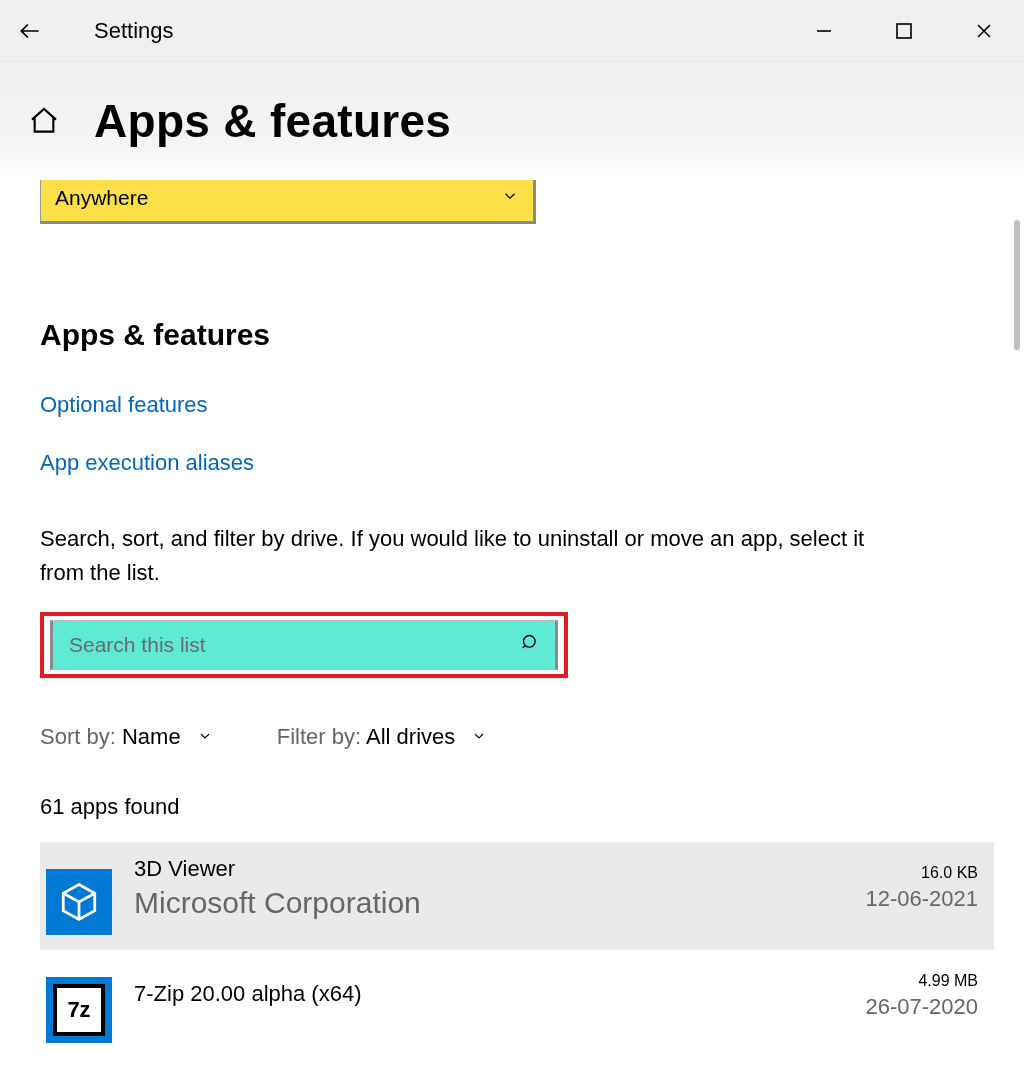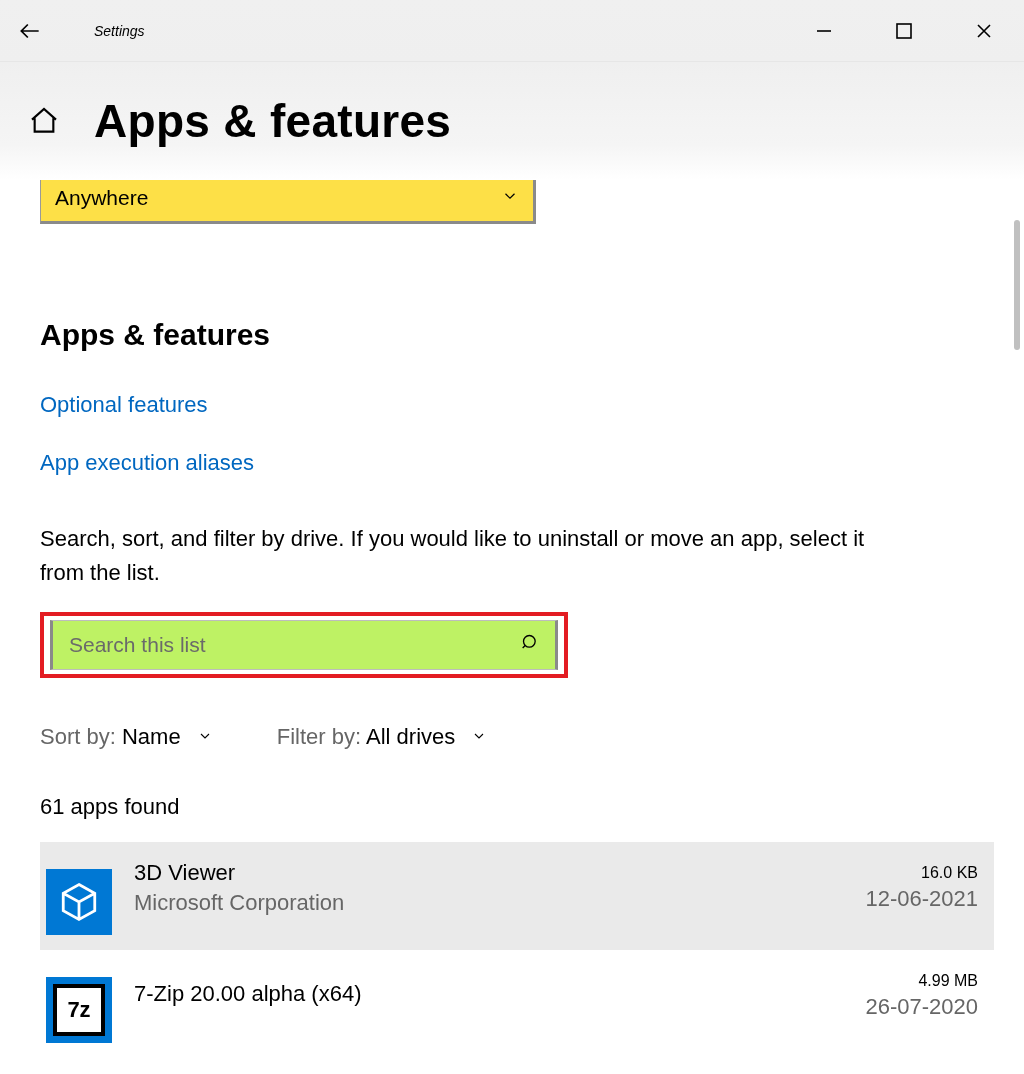--- a/index.html
+++ b/index.html
@@ -20,25 +20,24 @@
     align-items: center;
     background: linear-gradient(to bottom, #f0f0f0, #efefef);
     border-bottom: 1px solid #e6e6e6;
   }
   .titlebar .back {
     width: 60px; height: 62px;
     display: flex; align-items: center; justify-content: center;
     font-size: 26px;
   }
   .titlebar .title {
-    font-size: 14px;
+    font-size: 22px;
     font-weight: 400;
     flex: 0 0 auto;
     margin-left: 34px;
-    font-style: italic;
   }
   .titlebar .spacer { flex: 1; }
   .winbtn {
     width: 80px; height: 62px;
     display: flex; align-items: center; justify-content: center;
     font-size: 18px;
   }
   .winbtn svg { width: 18px; height: 18px; }
   
   .header {
@@ -105,21 +104,21 @@
   }
   .search-inner {
     border-left: 3px solid #8a8a8a;
     border-right: 3px solid #8a8a8a;
     border-top: 1px solid #bdbdbd;
     border-bottom: 1px solid #bdbdbd;
     height: 50px;
     display: flex;
     align-items: center;
     padding: 0 14px;
-    background: #bef264;
+    background: #5eead4;
   }
   .search-inner input {
     flex: 1;
     border: none;
     outline: none;
     font-size: 21px;
     color: #000;
     background: transparent;
   }
   .search-inner input::placeholder { color: #6a6a6a; }
@@ -146,21 +145,21 @@
   .app.selected { background: #eaeaea; }
   .app .icon {
     width: 66px; height: 66px;
     background: #0078d4;
     display:flex; align-items:center; justify-content:center;
     color:#fff;
     margin-top:28px;
   }
   .app .meta { flex:1; }
   .app .meta .name { font-size: 22px; }
-  .app .meta .pub  { font-size: 22px; color:#666; margin-top:4px; }
+  .app .meta .pub  { font-size: 30px; color:#666; margin-top:4px; }
   .app .right { text-align: right; }
   .app .right .size { font-size: 16px; }
   .app .right .date { font-size: 22px; color:#666; margin-top:4px; }
   
   .scrollbar {
     position: absolute;
     right: 4px;
     top: 220px; 
     width: 6px;
     height: 130px;

